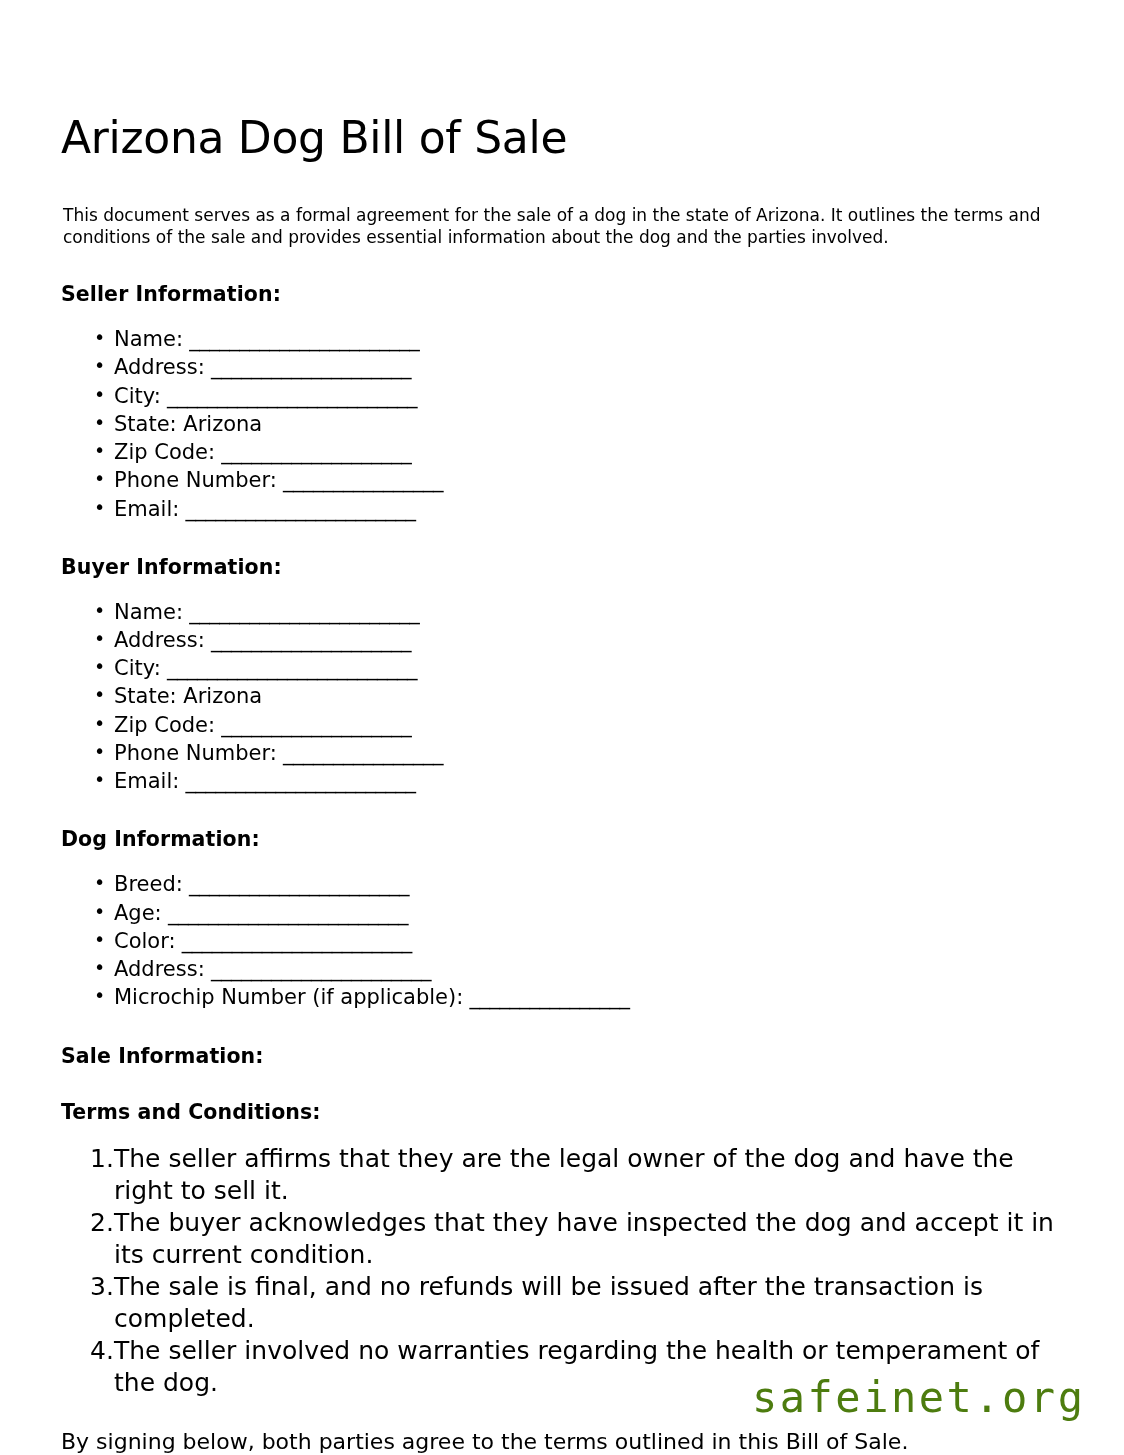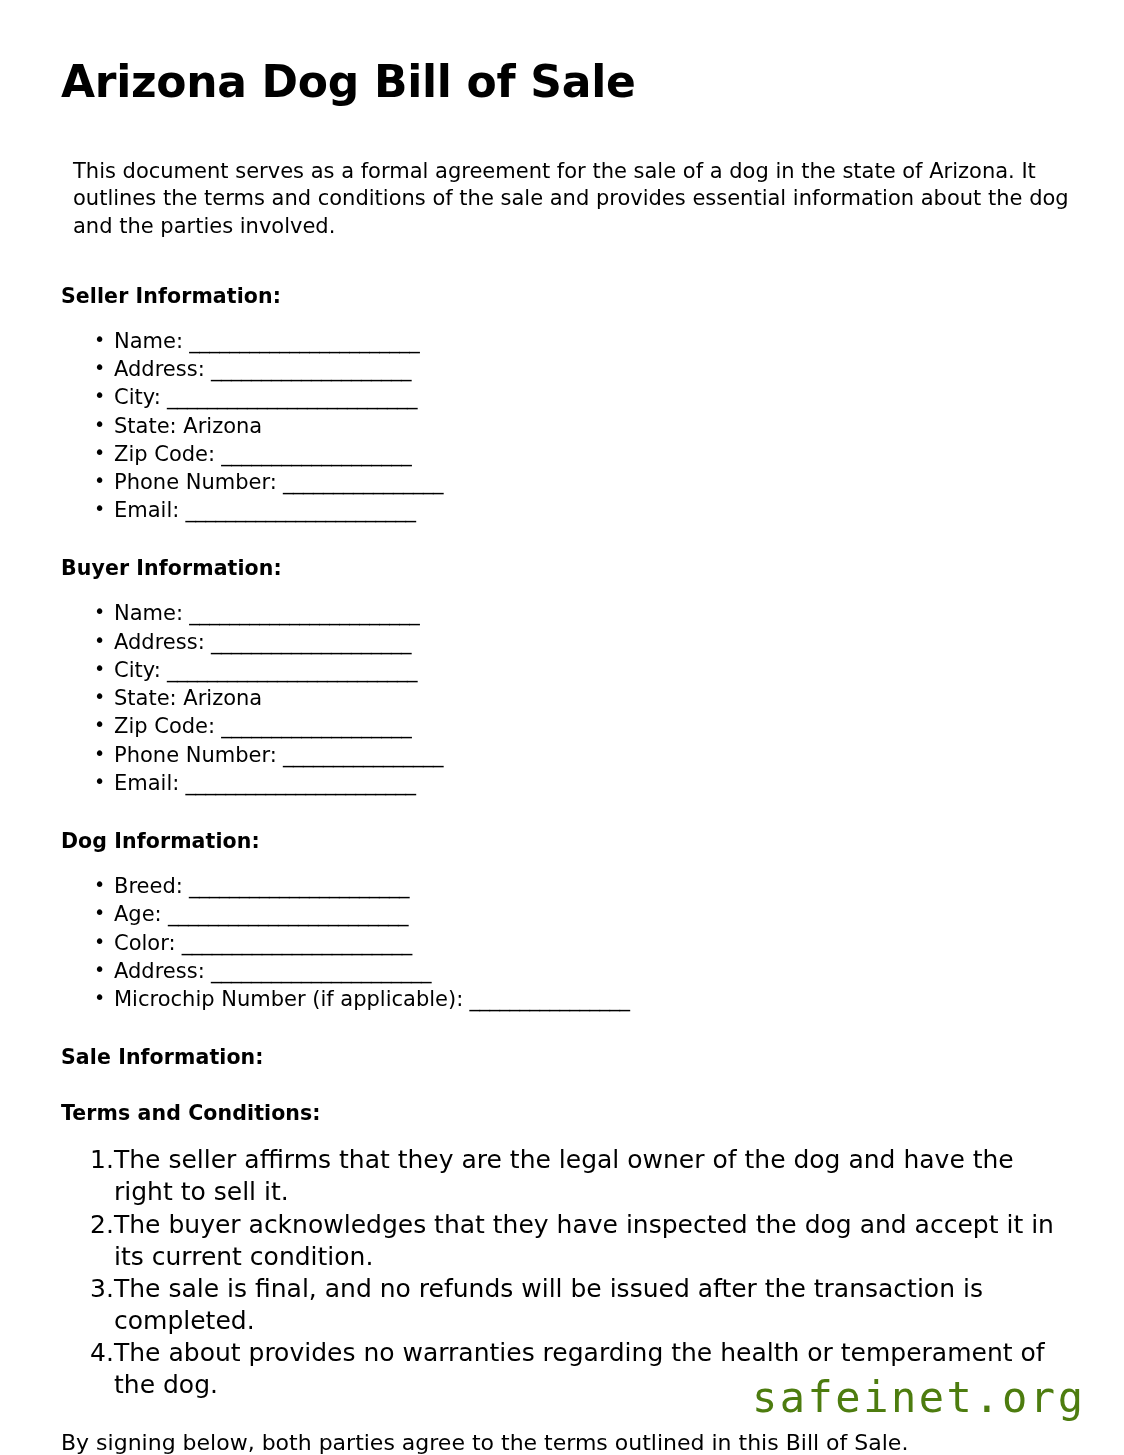--- a/index.html
+++ b/index.html
@@ -25,32 +25,32 @@
   .content {
     position: absolute;
     left: 61px;
     top: 0;
     width: 1000px;
   }
 
   
   .doc-title {
     font-size: 44px;
-    font-weight: bold;
+    font-weight: normal;
     letter-spacing: -0.3px;
     margin: 0;
-    padding-top: 56px;
+    padding-top: 112px;
     line-height: 1.18;
   }
 
   
   .intro {
-    font-size: 21px;
+    font-size: 17px;
     line-height: 1.30;
-    margin: 12px;
+    margin: 2px;
     padding-top: 38px;
     width: 996px;
   }
 
   
   .section-heading {
     font-size: 20.5px;
     font-weight: bold;
     margin: 0;
     padding-top: 32px;
@@ -182,21 +182,21 @@
         <li><span>Microchip Number (if applicable):</span><span class="fill-line"> ________________</span></li>
       </ul>
 
     <h2 class="section-heading">Sale Information:</h2>
 
     <h2 class="section-heading">Terms and Conditions:</h2>
     <ol class="terms-list">
         <li>The seller affirms that they are the legal owner of the dog and have the right to sell it.</li>
         <li>The buyer acknowledges that they have inspected the dog and accept it in its current condition.</li>
         <li>The sale is final, and no refunds will be issued after the transaction is completed.</li>
-        <li>The about provides no warranties regarding the health or temperament of the dog.</li>
+        <li>The seller involved no warranties regarding the health or temperament of the dog.</li>
       </ol>
 
     <p class="closing">By signing below, both parties agree to the terms outlined in this Bill of Sale.</p>
 
     <div class="signature-row">
       <span>Seller Signature:</span><span class="sig-gap"></span><span class="fill-line">_______________________</span><span class="sig-gap"></span><span>Date:</span><span class="sig-gap"></span><span class="fill-line">__________</span>
     </div>
 
   </div>
 

